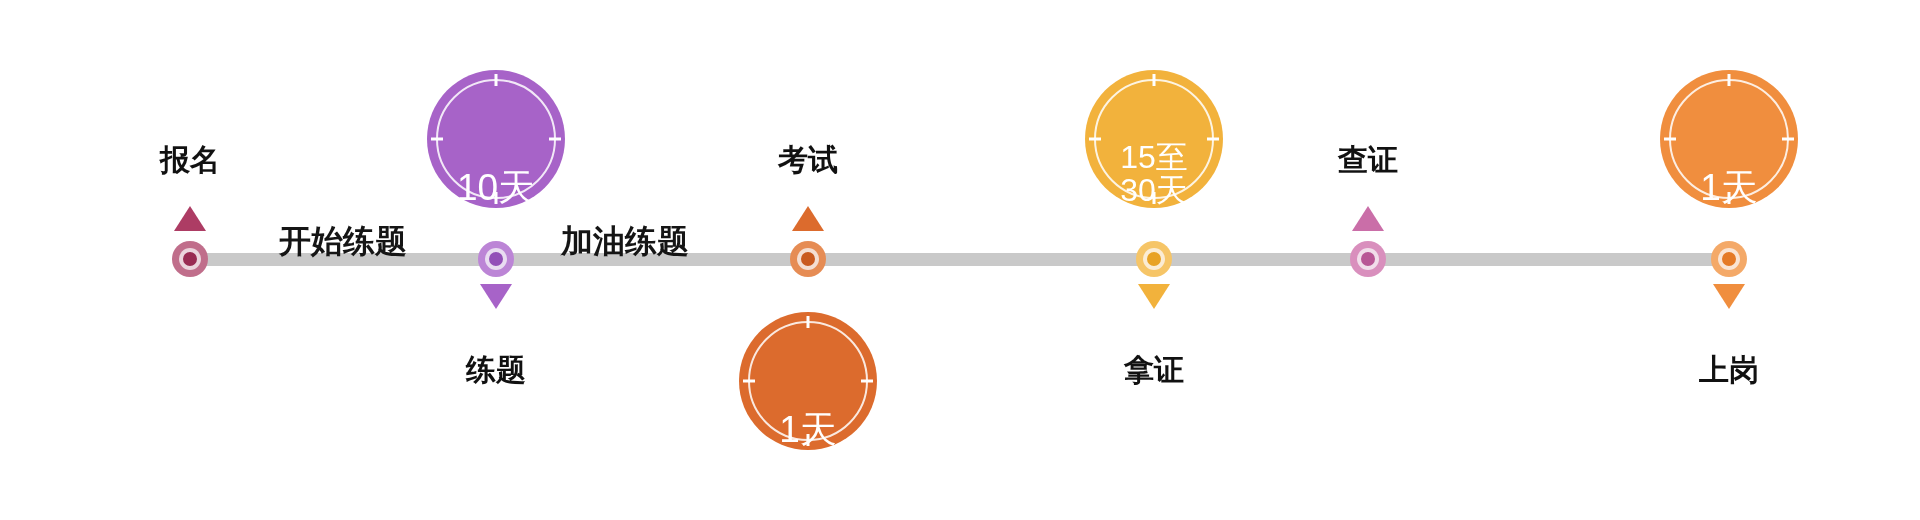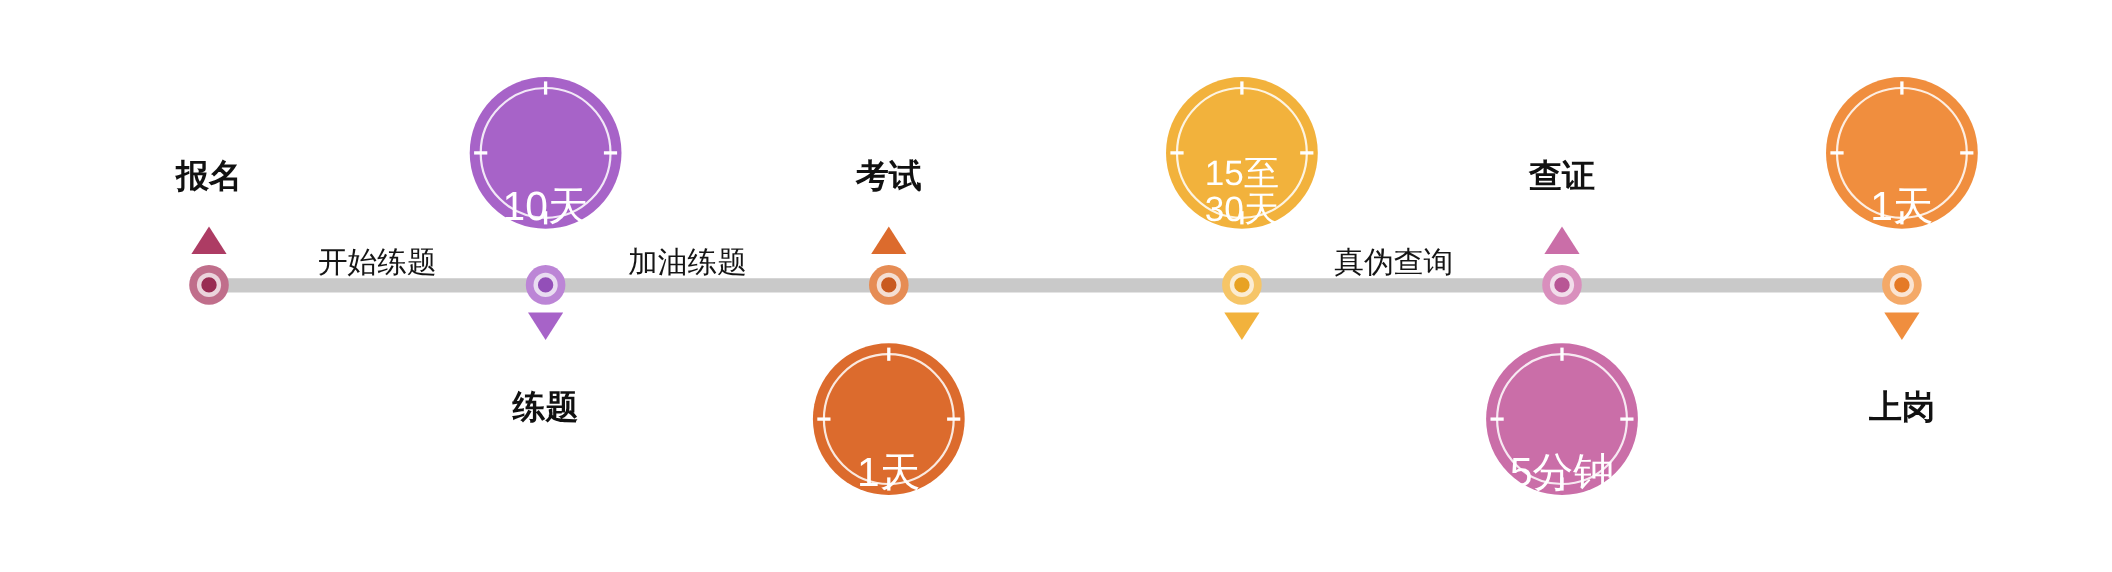--- a/index.html
+++ b/index.html
@@ -6,21 +6,21 @@
   .stage{
     position:relative;width:1920px;height:520px;background:#ffffff;overflow:hidden;
     font-family:"Liberation Sans","DejaVu Sans",sans-serif;
   }
   .bar{
     position:absolute;left:186px;top:253px;width:1548px;height:13px;
     background:#c9c9c9;border-radius:3px;
   }
   .seg-label{
     position:absolute;top:220px;width:220px;text-align:center;
-    font-size:27px;color:#151515;font-weight:400;white-space:nowrap;
+    font-size:32px;color:#151515;font-weight:700;white-space:nowrap;
   }
   .node{position:absolute;top:0;height:100%;width:240px;--c:#888;--cl:#aaa;--cd:#666;}
   .node-title{
     position:absolute;width:100%;text-align:center;
     font-size:30px;font-weight:700;color:#111;white-space:nowrap;
   }
   .node-title.above{top:140px;}
   .node-title.below{top:350px;}
   .arrow{position:absolute;left:50%;transform:translateX(-50%);width:0;height:0;}
   .arrow.up{
@@ -66,21 +66,20 @@
 </style>
 </head>
 <body>
 
 <div class="stage">
 
   <div class="bar" style="background: rgb(201, 201, 201);"></div>
 
   <div class="seg-label" style="left:233px">开始练题</div>
   <div class="seg-label" style="left:515px">加油练题</div>
-  <div class="seg-label" style="left:1157px">真伪查询</div>
 
   <div class="node" style="left: 70px; --c: #ad3c64; --cl: #c06e8b; --cd: #992b52;">
     <div class="node-title above">报名</div>
     <div class="arrow up"></div>
     <div class="dot">
         <div class="dot-core"></div>
       </div>
   </div>
 
   <div class="node" style="left: 376px; --c: #a763c8; --cl: #bc85d6; --cd: #934fb8;">
@@ -110,54 +109,46 @@
       <div class="ring">
         <i class="tick n"></i>
           <i class="tick s"></i>
           <i class="tick w"></i>
           <i class="tick e"></i>
       </div>
       <div class="badge-text">1天</div>
     </div>
   </div>
 
-  <div class="node" style="left: 1009px; --c: #f2b23c; --cl: #f6c567; --cd: #e8a224;">
+  <div class="node" style="left: 1034px; --c: #f2b23c; --cl: #f6c567; --cd: #e8a224;">
     <div class="badge above">
       <div class="ring">
         <i class="tick n"></i>
           <i class="tick s"></i>
           <i class="tick w"></i>
           <i class="tick e"></i>
       </div>
       <div class="badge-text two-line">
         <div>15至</div>
         <div>30天</div>
       </div>
     </div>
     <div class="dot">
         <div class="dot-core"></div>
       </div>
     <div class="arrow down"></div>
+    <div class="node-title below">拿证</div>
   </div>
 
-  <div class="node" style="left: 1300px; --c: #ca6ea8; --cl: #d98fbd; --cd: #b85695;">
+  <div class="node" style="left: 1248px; --c: #ca6ea8; --cl: #d98fbd; --cd: #b85695;">
     <div class="node-title above">查证</div>
     <div class="arrow up"></div>
     <div class="dot">
         <div class="dot-core"></div>
       </div>
-    <div class="badge below">
-      <div class="ring">
-        <i class="tick n"></i>
-          <i class="tick s"></i>
-          <i class="tick w"></i>
-          <i class="tick e"></i>
-      </div>
-      <div class="badge-text">5分钟</div>
-    </div>
   </div>
 
   <div class="node" style="left: 1609px; --c: #f08e3e; --cl: #f4a968; --cd: #e57a26;">
     <div class="badge above">
       <div class="ring">
         <i class="tick n"></i>
           <i class="tick s"></i>
           <i class="tick w"></i>
           <i class="tick e"></i>
       </div>

